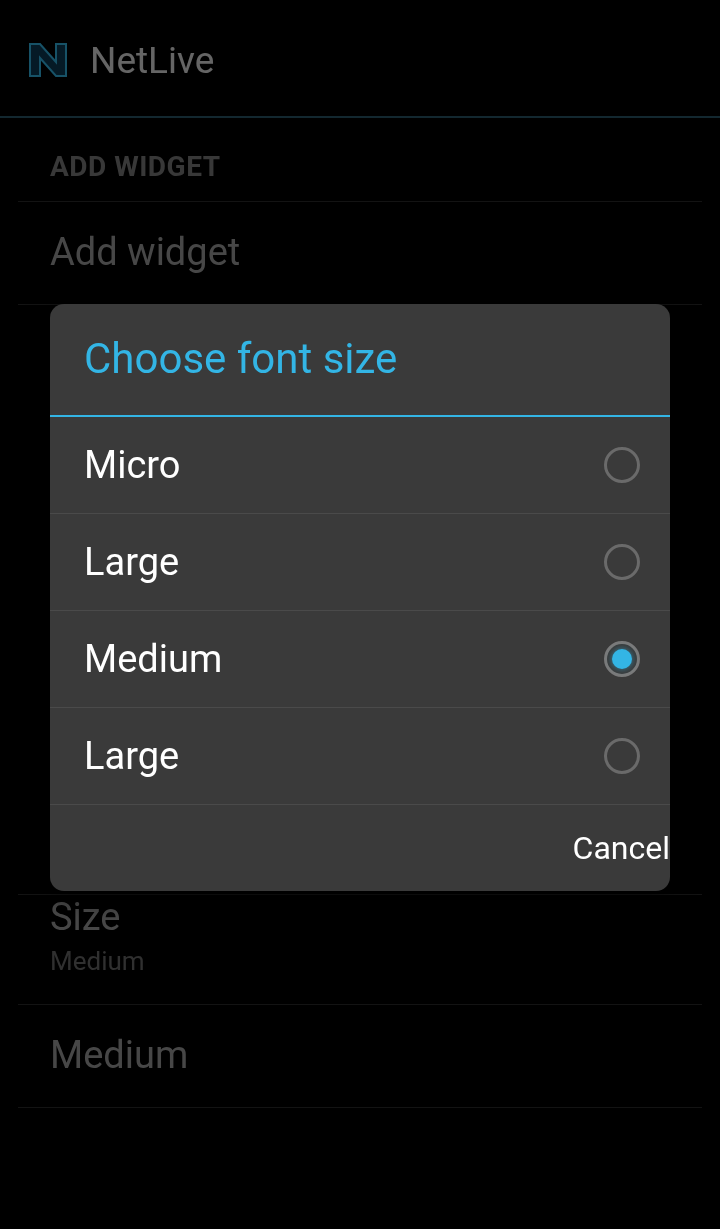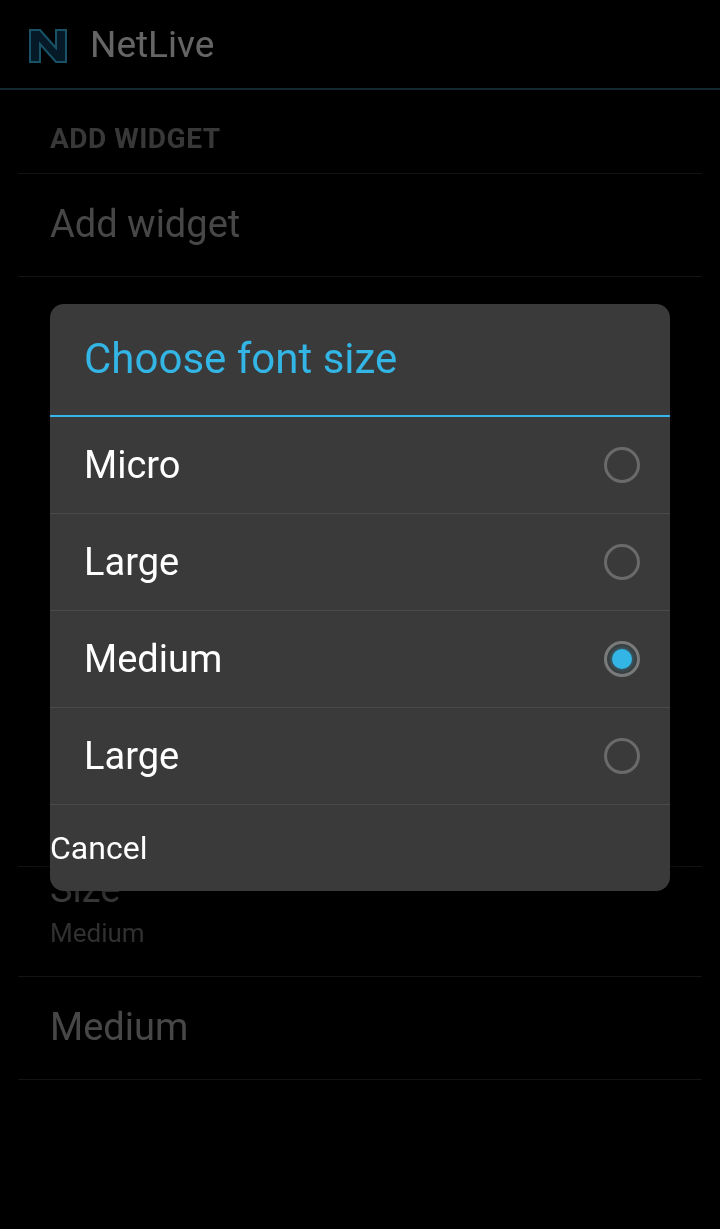--- a/index.html
+++ b/index.html
@@ -12,22 +12,22 @@
       height: 1229px;
       background: #000000;
       font-family: Roboto, "Helvetica Neue", Arial, sans-serif;
       position: relative;
       overflow: hidden;
     }
     
     
     .header {
       display: flex;
-      align-items: center;
-      padding: 20px 24px;
+      align-items: flex-end;
+      padding: 34px 24px;
       border-bottom: 2px solid #2a5a6a;
     }
     .app-icon {
       width: 48px;
       height: 48px;
       margin-right: 18px;
     }
     .app-title {
       color: #e0e0e0;
       font-size: 37px;
@@ -118,21 +118,21 @@
       left: 50%;
       top: 50%;
       width: 20px;
       height: 20px;
       background: #33b5e5;
       border-radius: 50%;
       transform: translate(-50%, -50%);
       box-shadow: 0 0 6px rgba(51,181,229,0.6);
     }
     .dialog-button {
-      text-align: left;
+      text-align: right;
       padding: 24px 0;
       color: #ffffff;
       font-size: 32px;
       font-weight: 400;
     }
     
     
     .spacer {
       height: 590px;
       border-bottom: 1px solid #2a2a2a;

